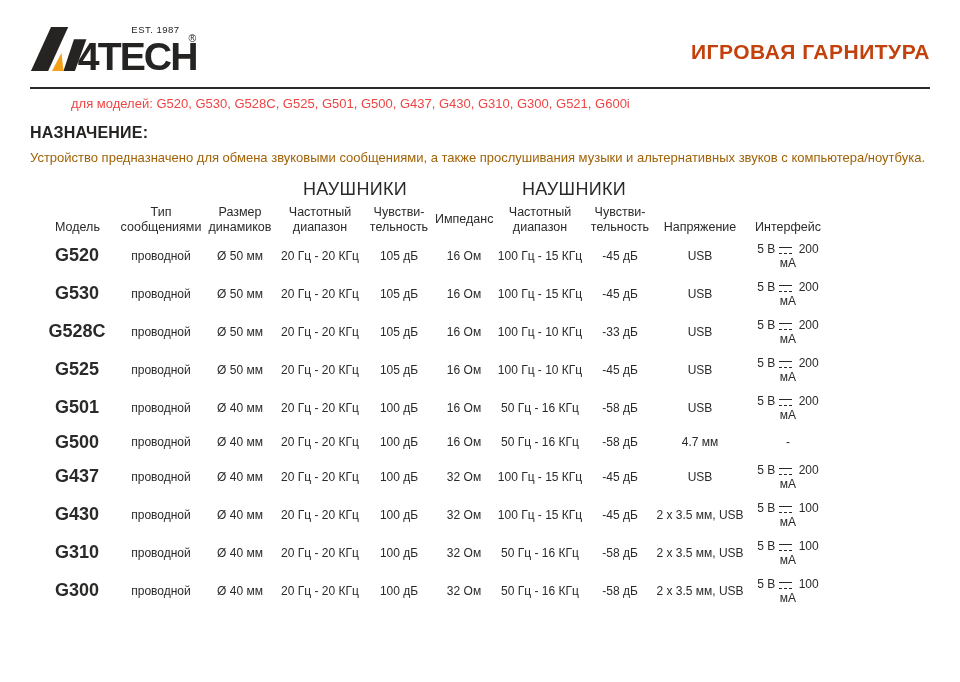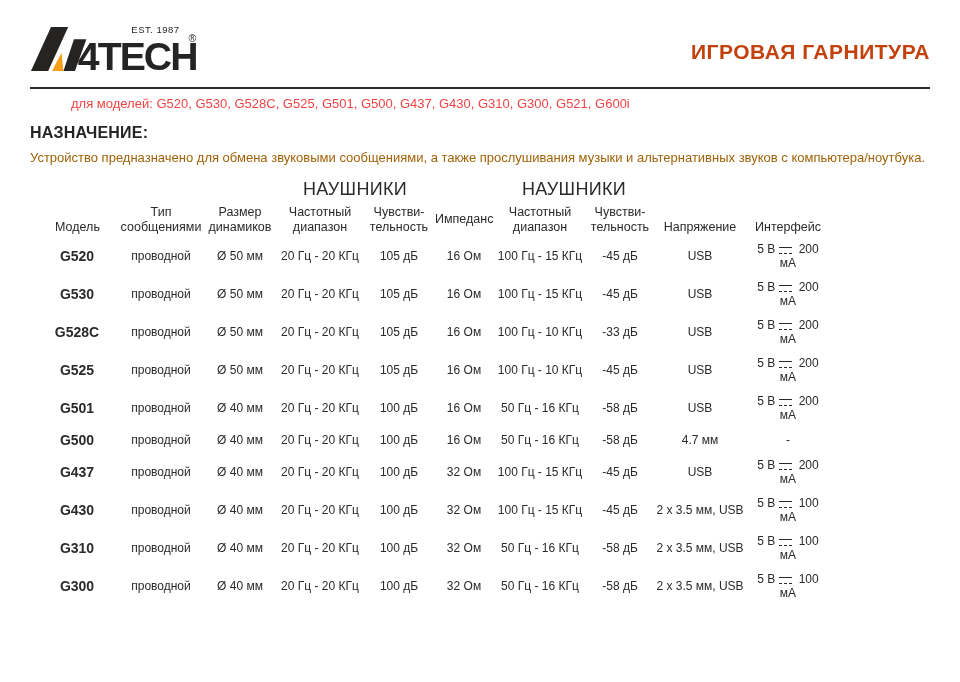--- a/index.html
+++ b/index.html
@@ -54,21 +54,21 @@
   .specs thead tr.group-row th { height: 20px; vertical-align: bottom; }
   .specs th.group { font-size: 18px; letter-spacing: 0.3px; }
   .specs th.col-model, .specs td.model {
     text-align: center; padding-left: 8px;
   }
   .specs tbody td {
     font-size: 12px;
     padding: 5px 2px;
     height: 24px;
   }
-  .specs td.model { font-weight: bold; font-size: 14px; }
+  .specs td.model { font-weight: bold; font-size: 18px; }
 
   
   .dc {
     display: inline-block; position: relative;
     width: 13px; height: 8px;
     margin: 0 3px 0 4px;
     vertical-align: -1px;
   }
   .dc::before {
     content: ""; position: absolute; left: 0; right: 0; top: 1px;

